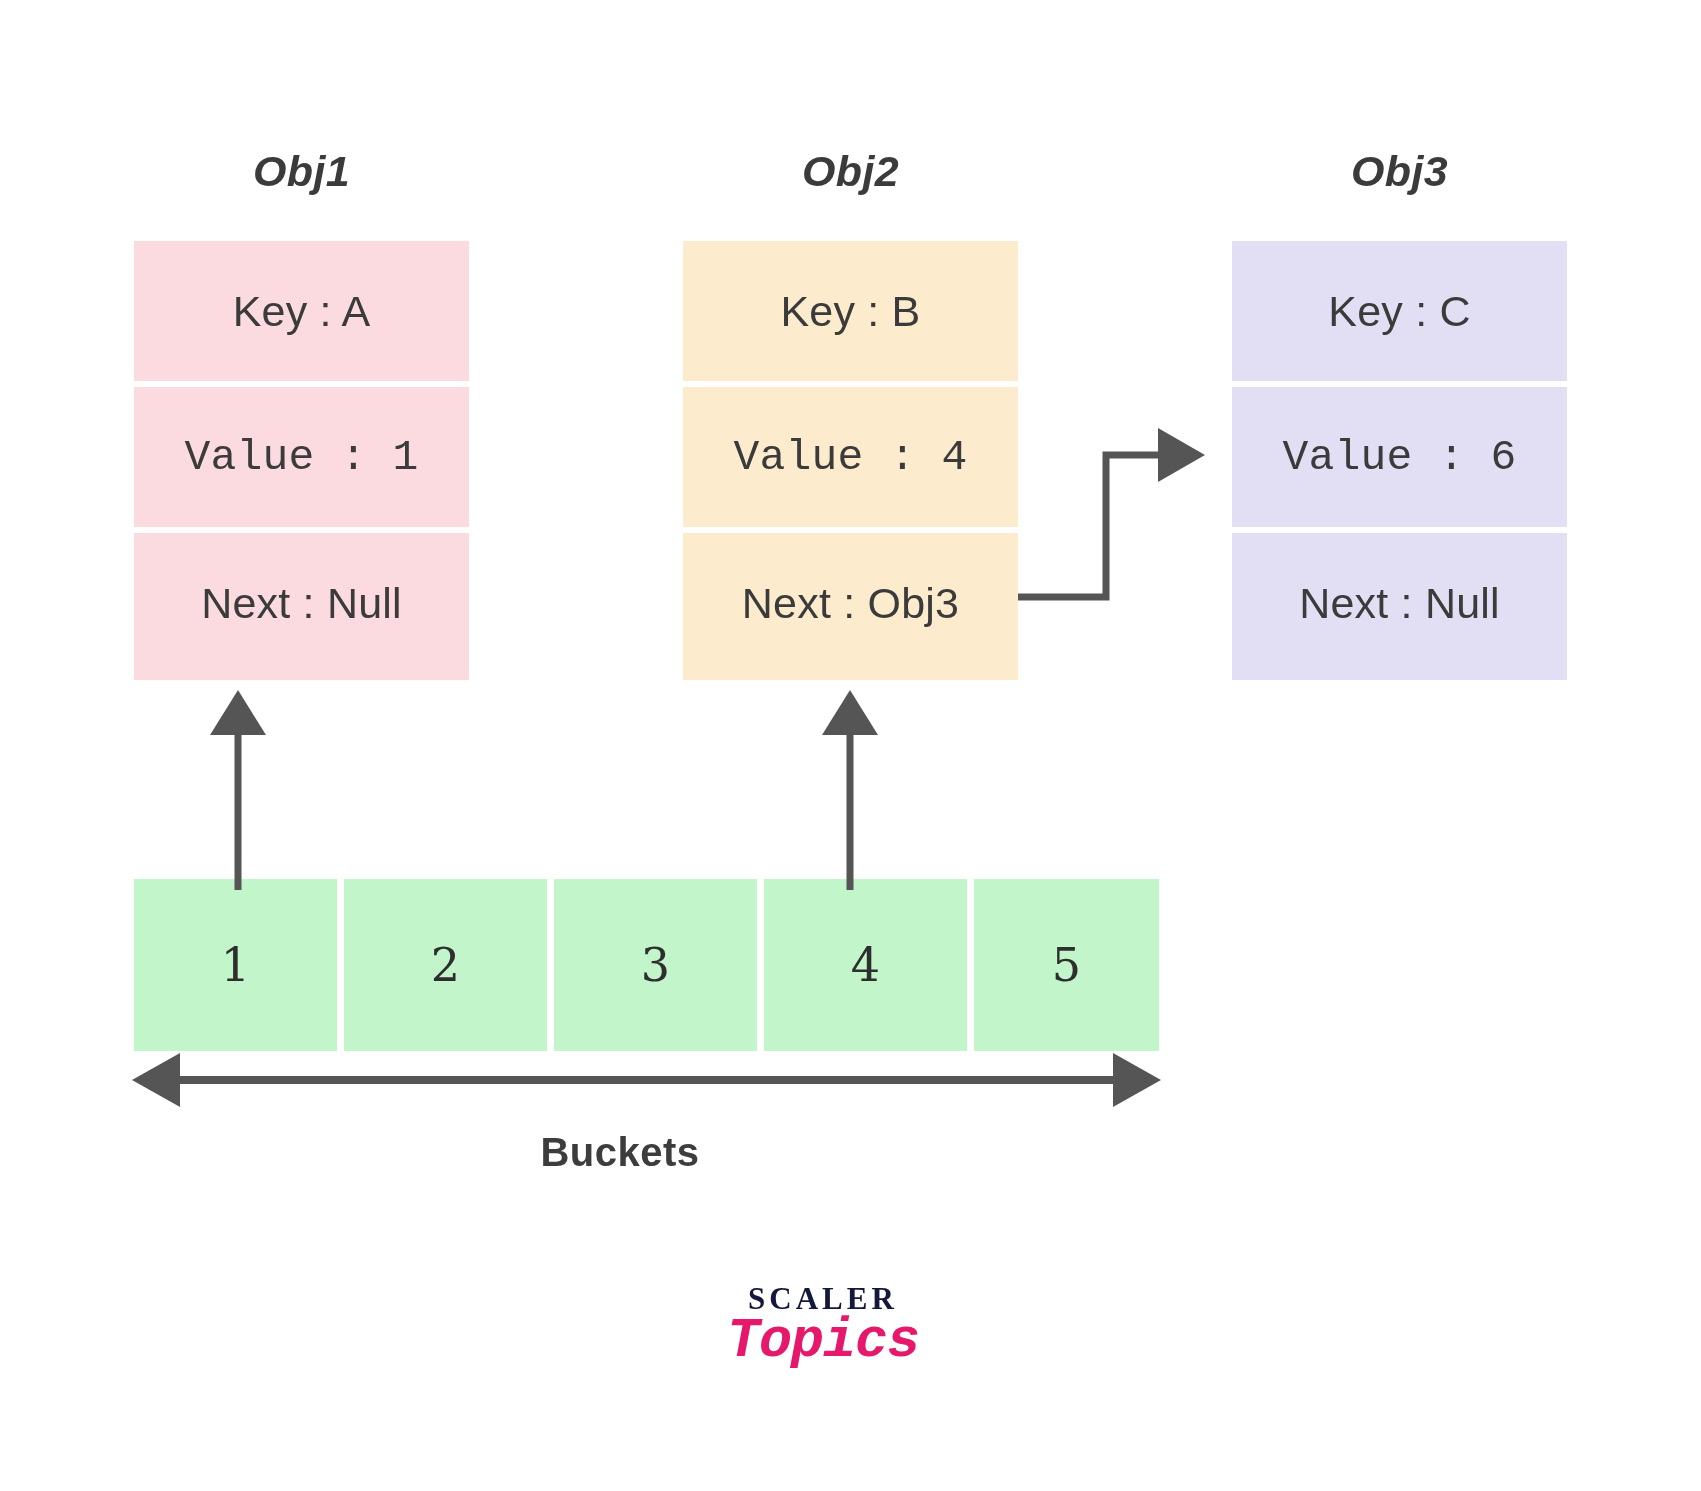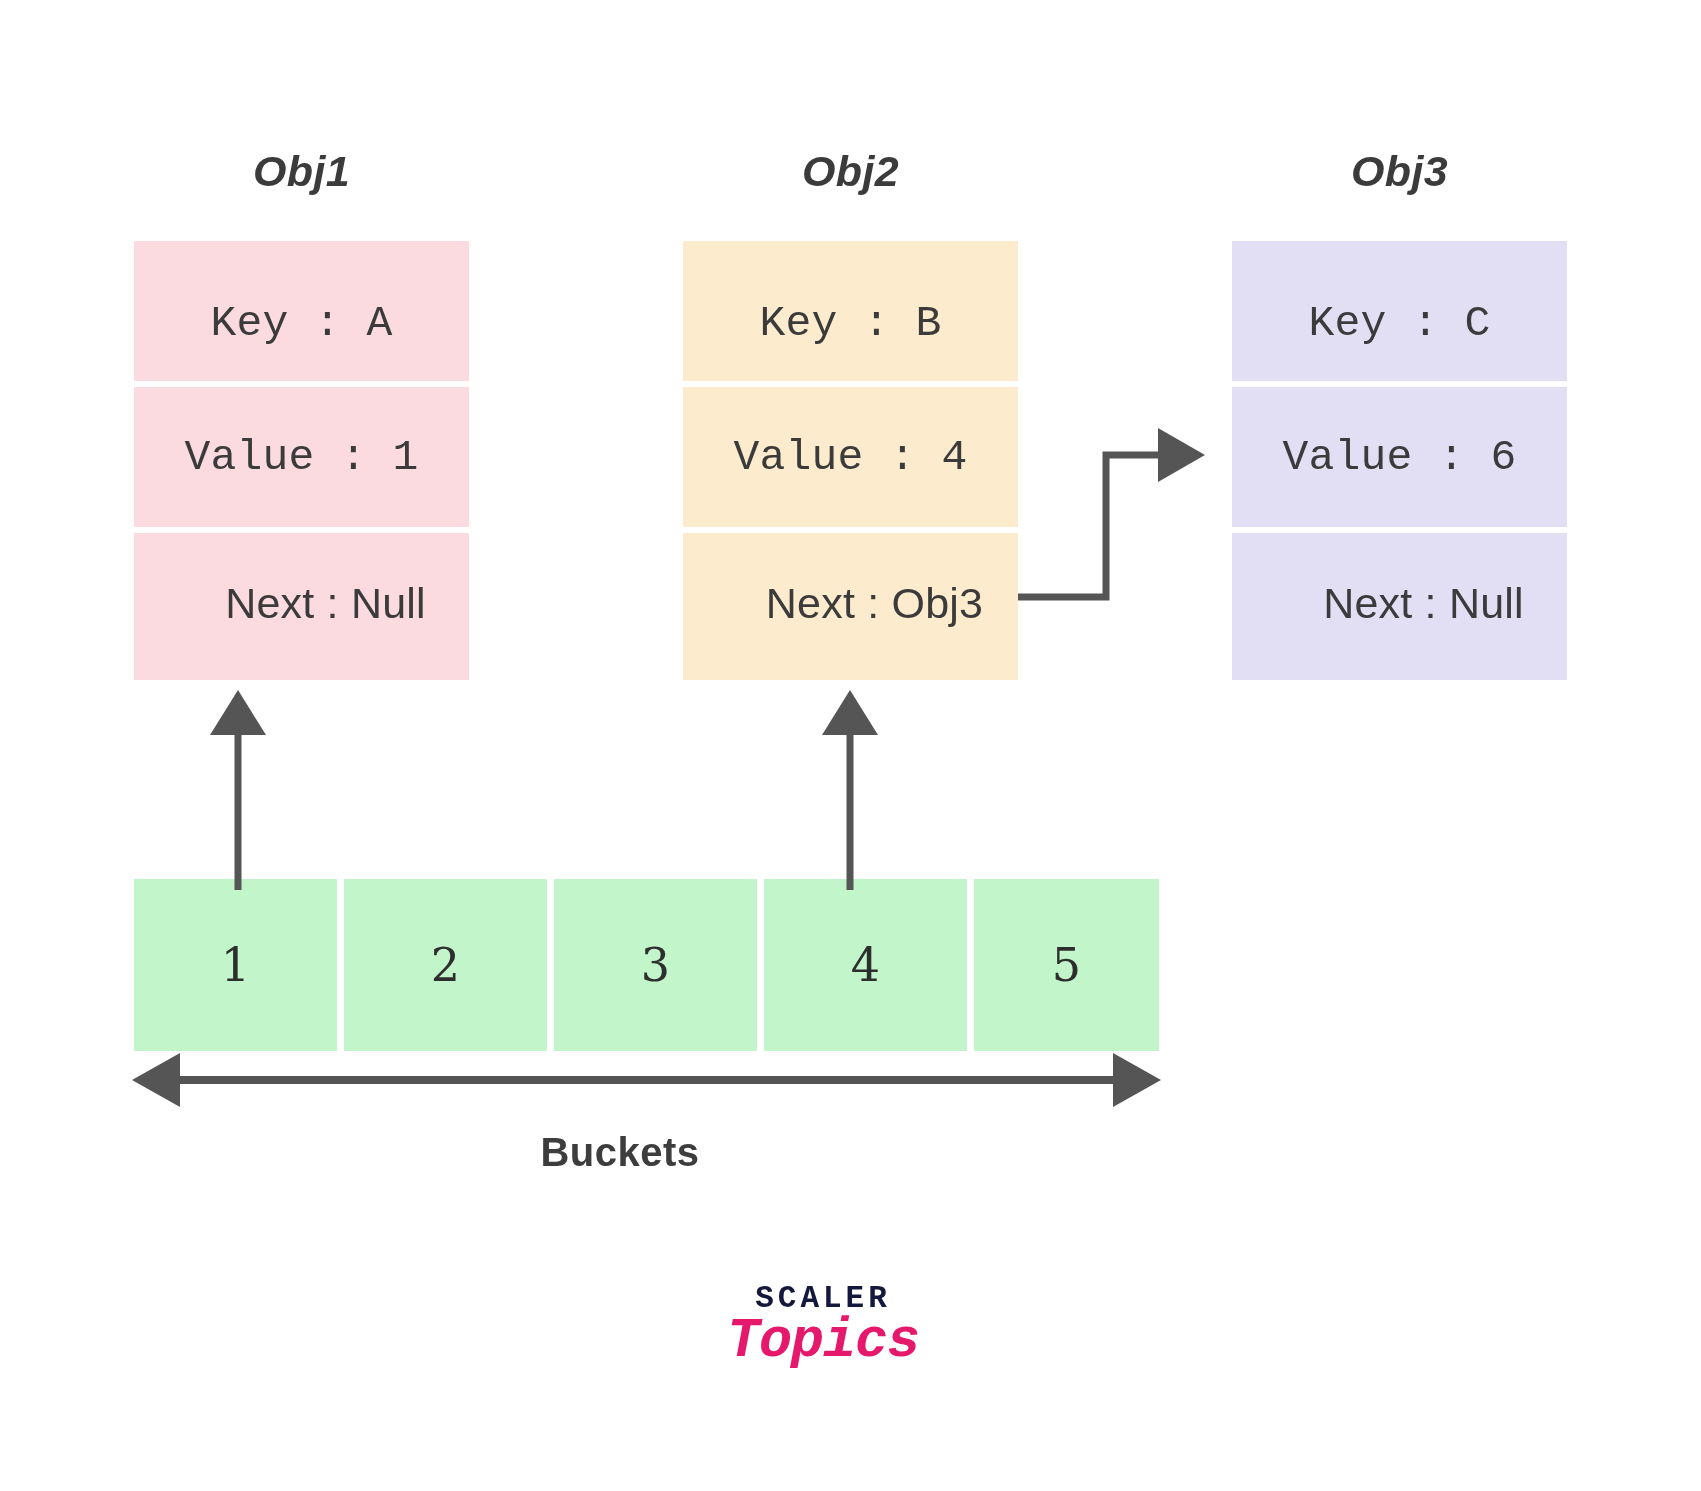--- a/index.html
+++ b/index.html
@@ -52,23 +52,23 @@
     box-sizing: border-box;
     display: flex;
     align-items: center;
     justify-content: center;
     font-size: 43px;
     font-weight: normal;
     color: #3b3b3b;
     letter-spacing: 0.2px;
     white-space: nowrap;
   }
-  .obj-box.row0 { top: 103px; font-family: Liberation Mono, monospace; }
+  .obj-box.row0 { top: 91px; }
   .obj-box.row1 { top: 237px; font-family: Liberation Mono, monospace; }
-  .obj-box.row2 { top: 383px; margin-left: 24px; }
+  .obj-box.row2 { top: 383px; }
 
   
   #col-obj1 { left: 134px; top: 150px; }
   #col-obj2 { left: 683px; top: 150px; }
   #col-obj3 { left: 1232px; top: 150px; }
 
   
   .bucket {
     position: absolute;
     top: 879px;
@@ -101,21 +101,21 @@
     top: 1283px;
     width: 280px;
     text-align: center;
   }
   #logo-scaler {
     font-size: 31px;
     font-weight: bold;
     letter-spacing: 4px;
     color: #14183c;
     line-height: 1.05;
-    font-family: Liberation Mono, monospace;
+    font-family: Liberation Serif, serif;
   }
   #logo-topics {
     font-size: 55px;
     color: #e6186c;
     font-family: Liberation Mono, monospace;
     font-style: italic;
     font-weight: bold;
     line-height: 1.0;
     margin-top: -2px;
     letter-spacing: -1px;

